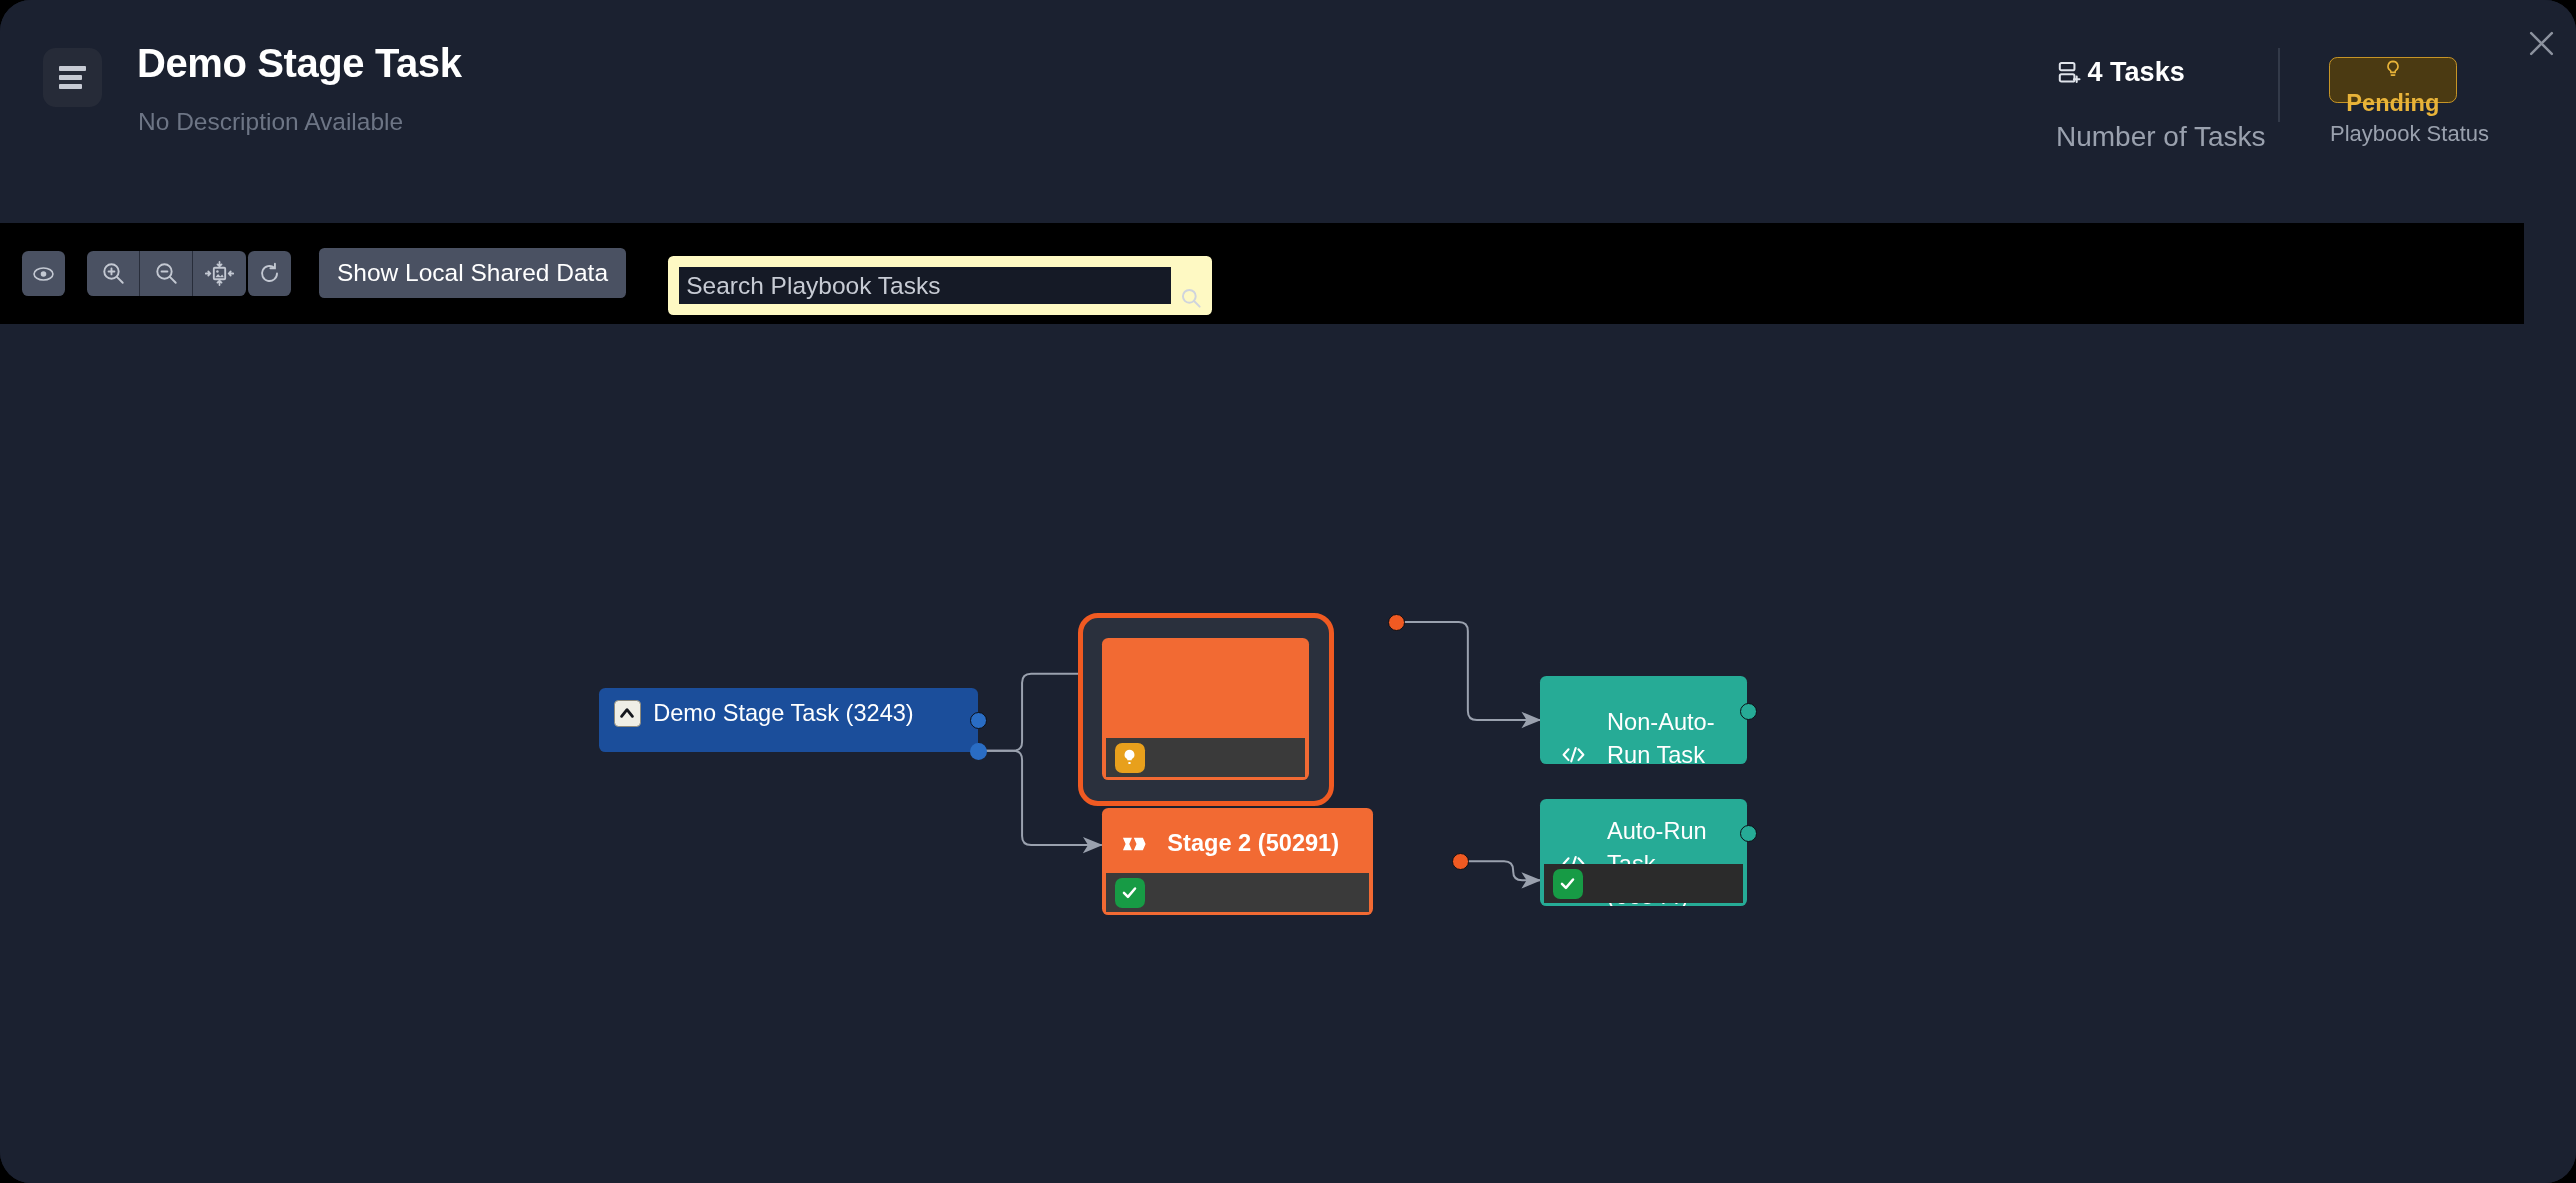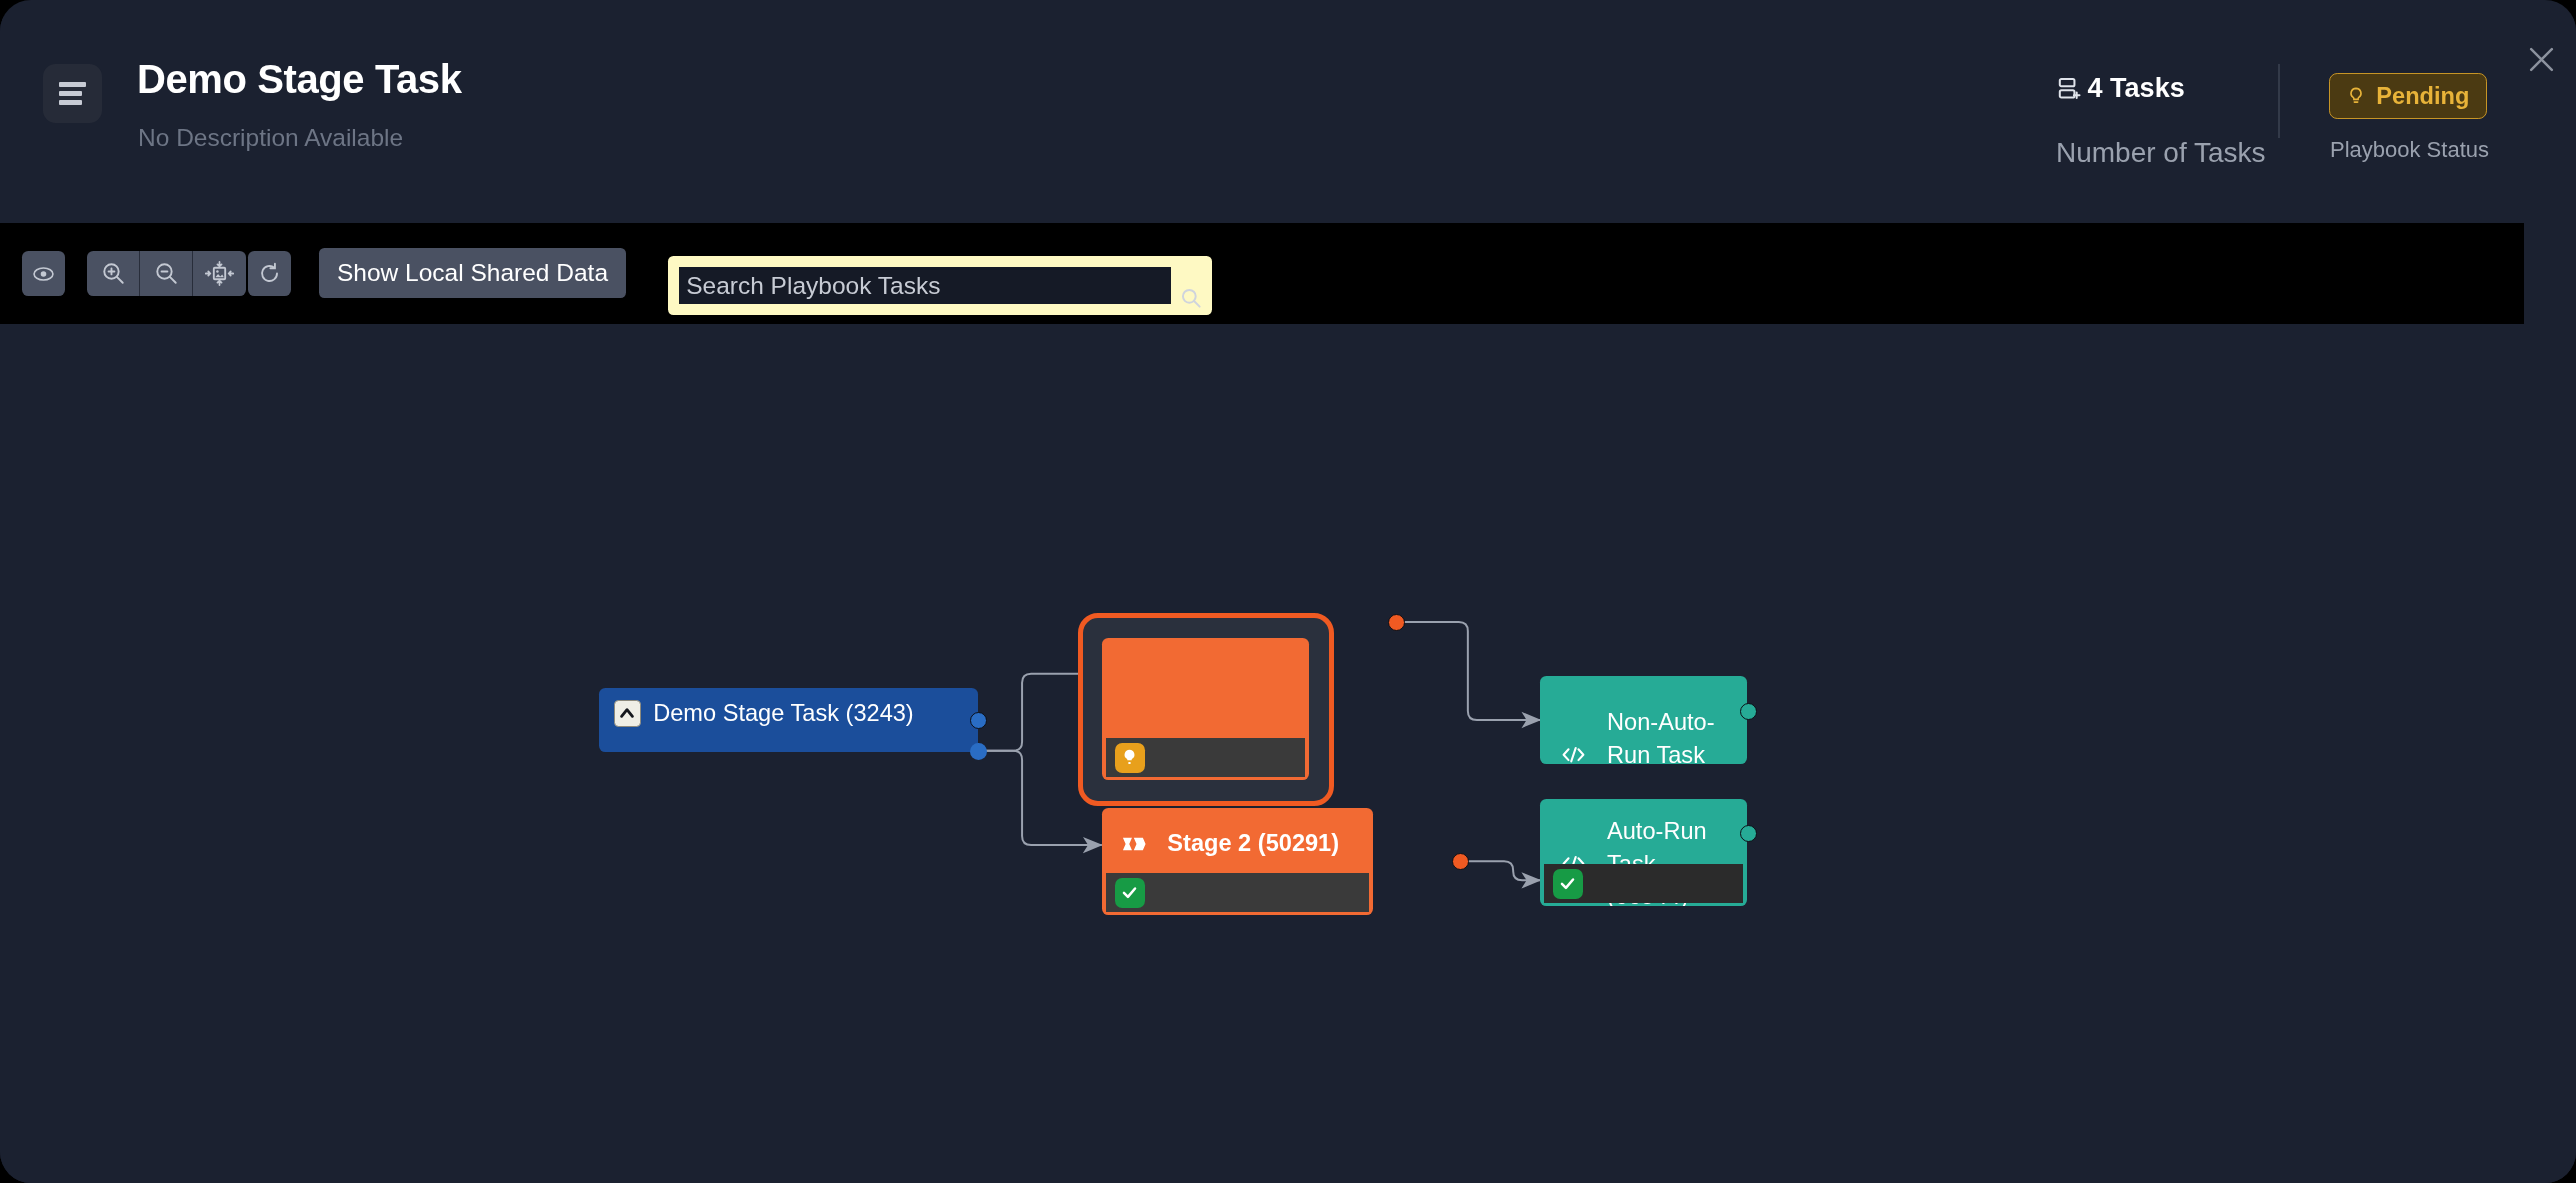--- a/index.html
+++ b/index.html
@@ -17,21 +17,21 @@
     width: 2576px;
     height: 1183px;
     background: #1b2130;
     border-radius: 31px;
     overflow: hidden;
   }
 
   
   .header {
     position: absolute;
-    left: 0; top: 16px;
+    left: 0; top: 0;
     width: 2576px;
     height: 223px;
     background: #1b2130;
   }
 
   .hdr-icon-btn {
     position: absolute;
     left: 43px; top: 48px;
     width: 59px; height: 59px;
     background: #262b38;
@@ -99,20 +99,21 @@
     background: #4b3a12;
     border: 1.8px solid #c79526;
     border-radius: 8.2px;
     display: flex;
     align-items: center;
     gap: 10px;
     color: #e8b339;
     font-size: 23.6px;
     font-weight: bold;
     white-space: nowrap;
+    flex-direction: column;
   }
   .bulb-ico { width: 20px; height: 22px; display:block; }
 
   .stat-status-label {
     position: absolute;
     left: 2330px; top: 121px;
     font-size: 22px;
     color: #9aa1ae;
     white-space: nowrap;
   }

